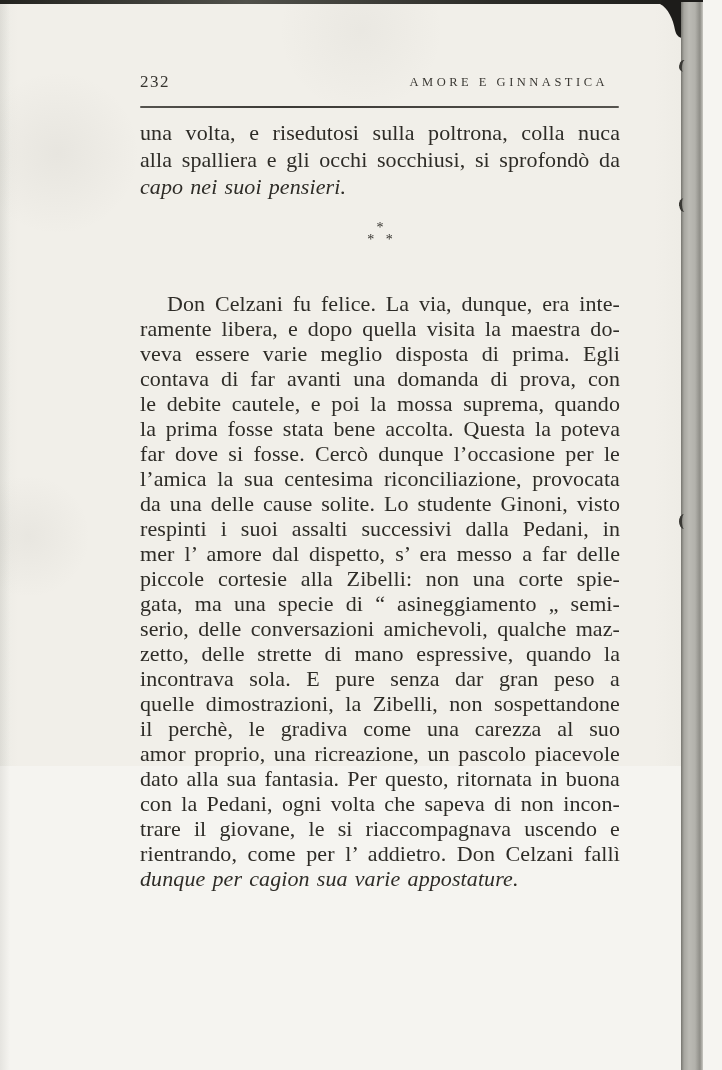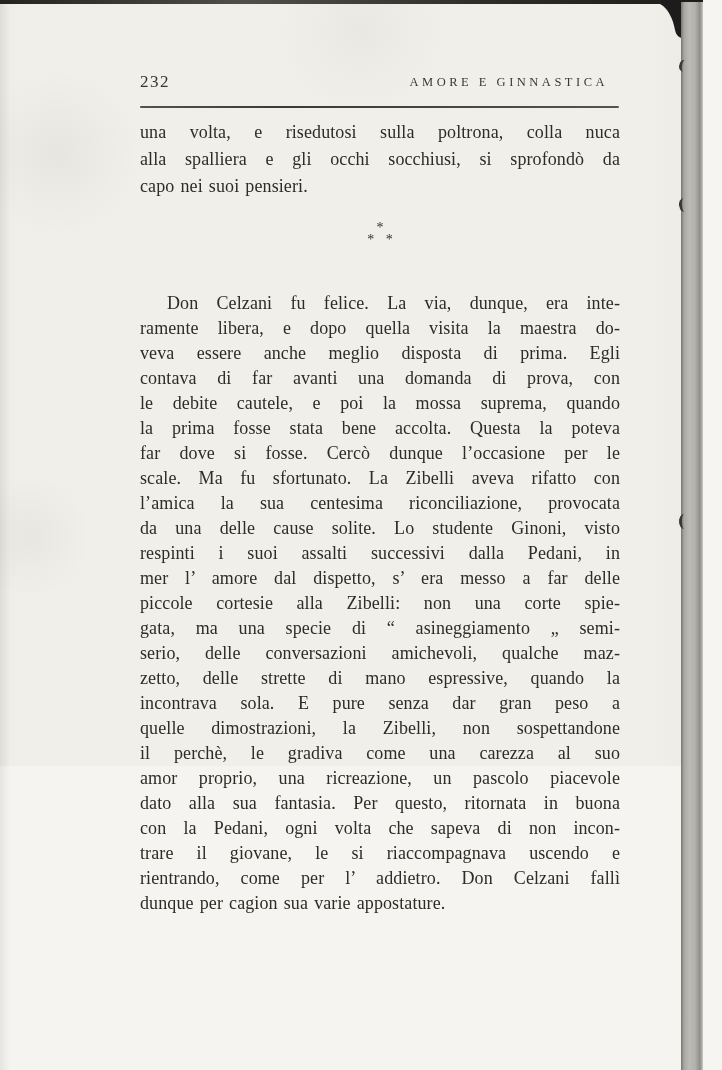--- a/index.html
+++ b/index.html
@@ -47,28 +47,28 @@
   }
   .running-title{
     position:absolute;left:0;right:12px;top:3px;text-align:right;
     font-size:12.5px;letter-spacing:3.5px;color:#3a3833;white-space:nowrap;
   }
   .header-rule{
     position:absolute;left:140px;top:106px;width:479px;height:2px;
     background:linear-gradient(to right,#55534e,#3c3a36 30%,#4a4843 70%,#56544f);
     border-radius:1px;
   }
-  .para{line-height:25px;font-size:18px;}
+  .para{line-height:25px;font-size:22px;}
   .para-1{top:119px;line-height:27px;}
   .para-2{top:291px;}
   .line{
     text-align:justify;text-align-last:justify;
     letter-spacing:0.1px;word-spacing:1.5px;white-space:normal;
   }
-  .line.last{text-align-last:left;}
+  .line.last{text-align-last:left;font-style:italic;}
   .line.indent{padding-left:27px;}
 
   .divider{
     position:absolute;left:140px;top:222px;width:480px;
     display:flex;flex-direction:column;align-items:center;color:#33312c;
   }
   .divider .star-top{font-size:14px;line-height:11px;letter-spacing:0;}
   .divider .star-bottom{font-size:14px;line-height:13px;letter-spacing:4px;padding-left:4px;}
 
   
@@ -110,26 +110,25 @@
     </div>
 
   <div class="divider">
     <span class="star-top">*</span>
     <span class="star-bottom">* *</span>
   </div>
 
   <div class="text-col para para-2">
       <div class="line indent">Don Celzani fu felice. La via, dunque, era inte-</div>
       <div class="line">ramente libera, e dopo quella visita la maestra do-</div>
-      <div class="line">veva essere anche meglio disposta di prima. Egli</div>
+      <div class="line">veva essere varie meglio disposta di prima. Egli</div>
       <div class="line">contava di far avanti una domanda di prova, con</div>
       <div class="line">le debite cautele, e poi la mossa suprema, quando</div>
       <div class="line">la prima fosse stata bene accolta. Questa la poteva</div>
       <div class="line">far dove si fosse. Cercò dunque l’occasione per le</div>
-      <div class="line">scale. Ma fu sfortunato. La Zibelli aveva rifatto con</div>
       <div class="line">l’amica la sua centesima riconciliazione, provocata</div>
       <div class="line">da una delle cause solite. Lo studente Ginoni, visto</div>
       <div class="line">respinti i suoi assalti successivi dalla Pedani, in</div>
       <div class="line">mer l’ amore dal dispetto, s’ era messo a far delle</div>
       <div class="line">piccole cortesie alla Zibelli: non una corte spie-</div>
       <div class="line">gata, ma una specie di “ asineggiamento „ semi-</div>
       <div class="line">serio, delle conversazioni amichevoli, qualche maz-</div>
       <div class="line">zetto, delle strette di mano espressive, quando la</div>
       <div class="line">incontrava sola. E pure senza dar gran peso a</div>
       <div class="line">quelle dimostrazioni, la Zibelli, non sospettandone</div>

